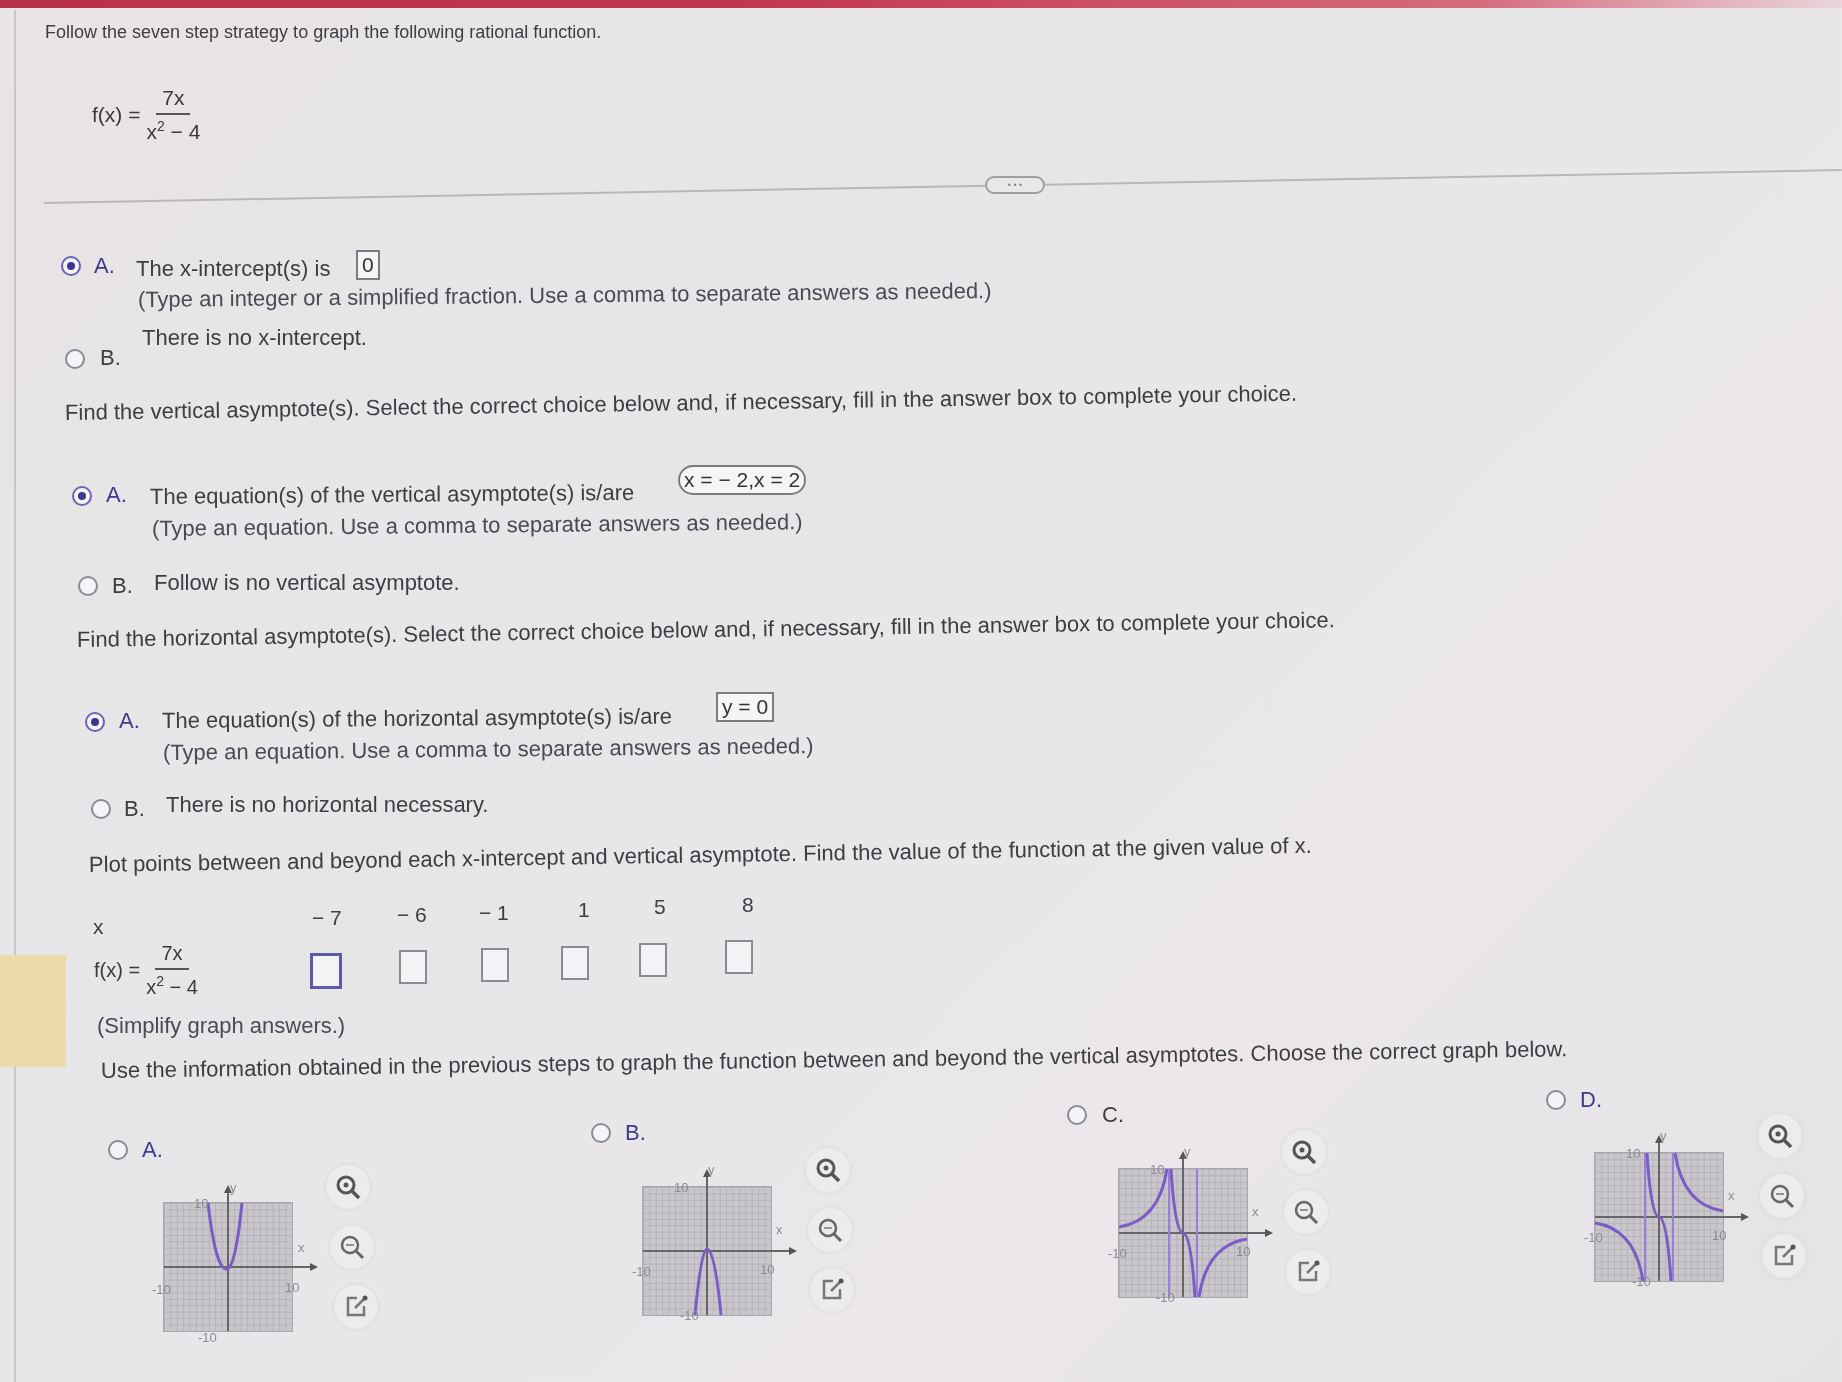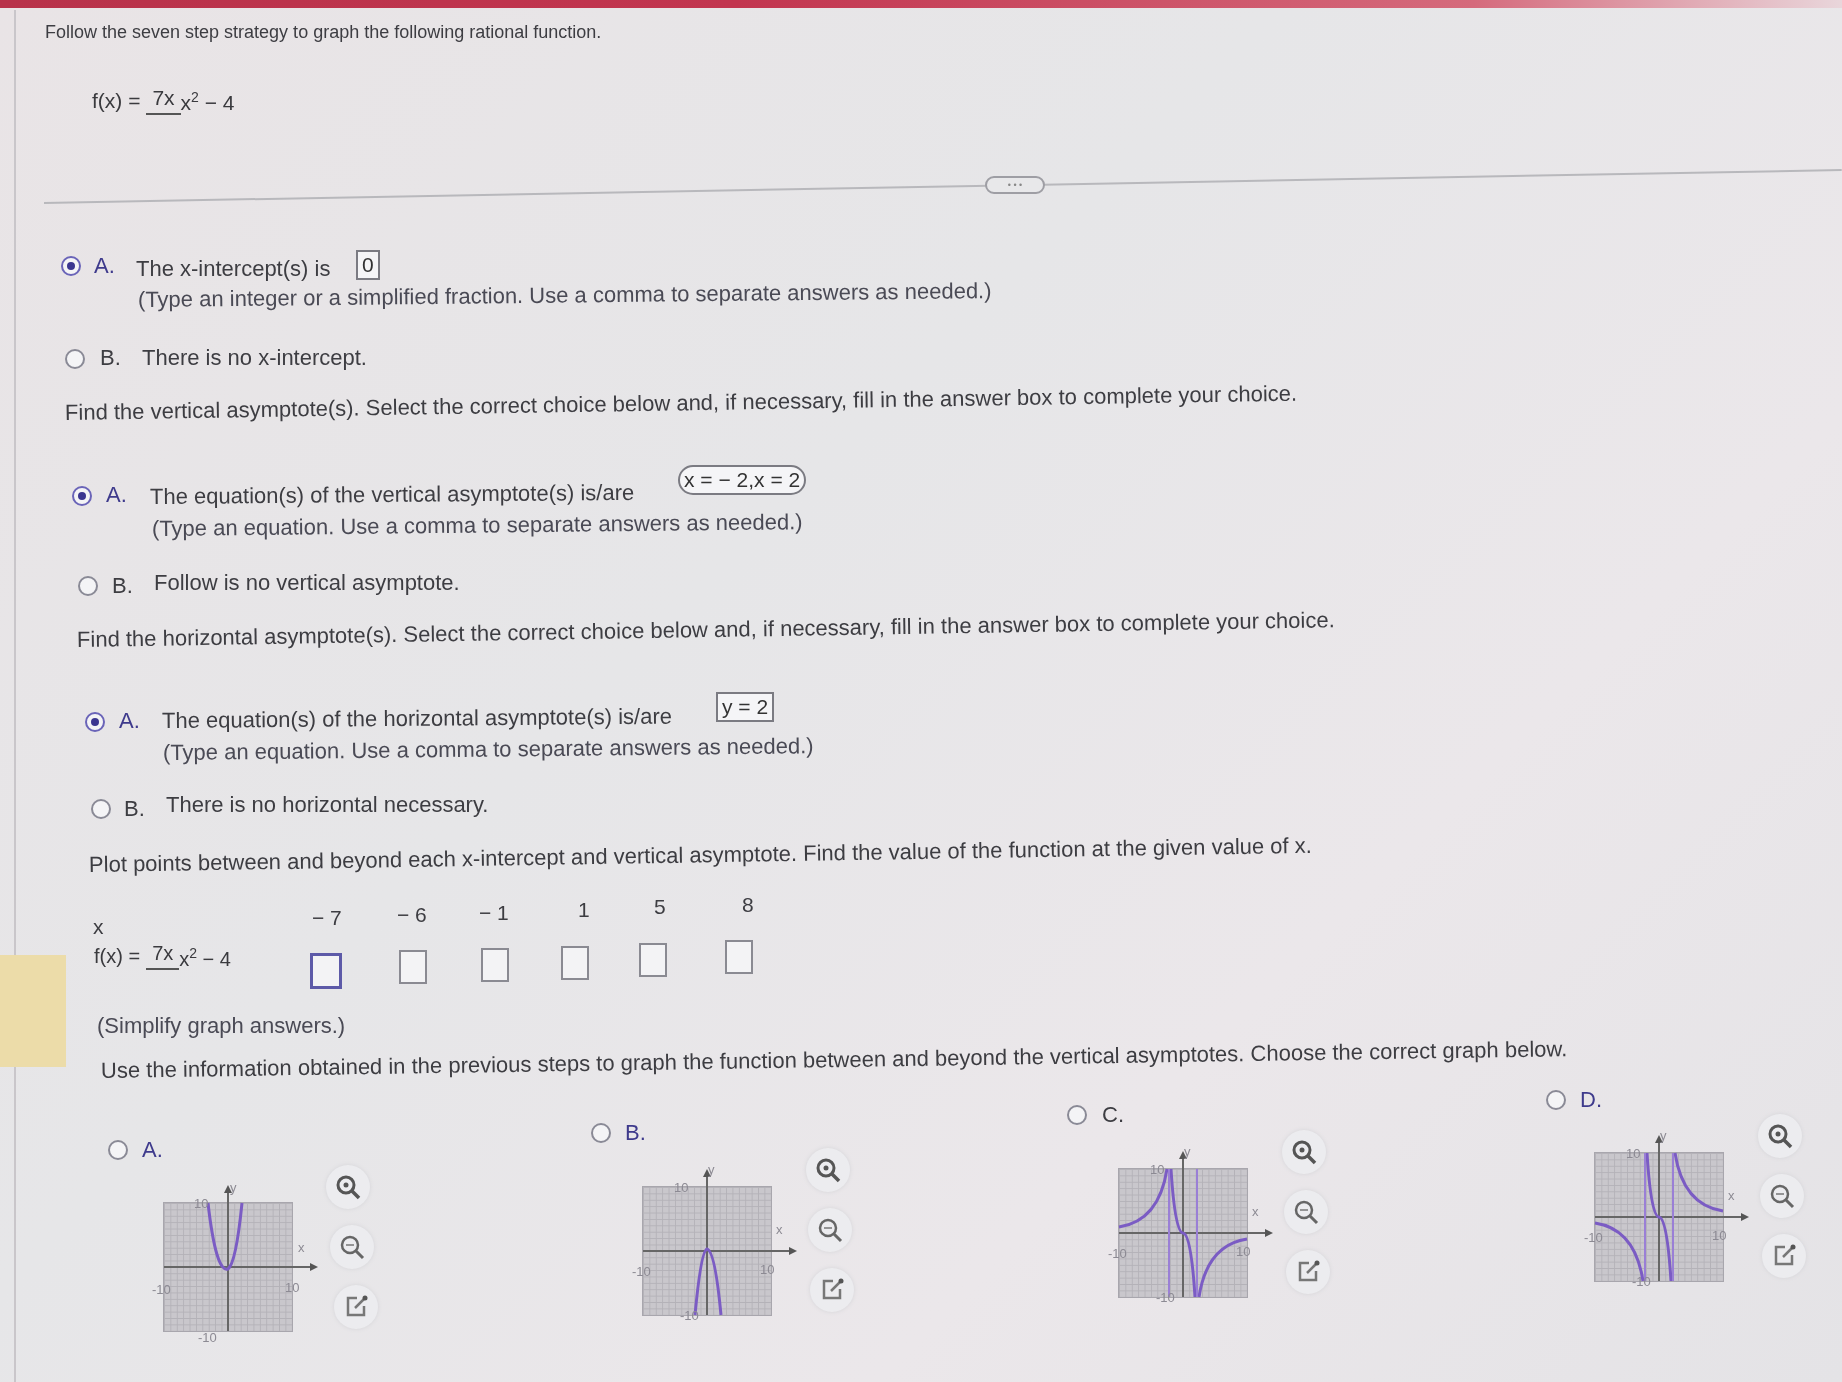--- a/index.html
+++ b/index.html
@@ -12,21 +12,21 @@
   .topbar { position:absolute; left:0; top:0; width:1842px; height:8px;
     background: linear-gradient(90deg, #b8324a 0%, #c2354f 40%, #d56a7c 80%, #e9d6db 100%); }
   .leftrule { position:absolute; left:14px; top:10px; width:2px; height:1372px; background:#c9c6ca; }
   .yellow-tab { position:absolute; left:0; top:955px; width:66px; height:112px; background:#ecdca9; }
 
   .txt { position:absolute; font-size:22px; white-space:nowrap; color:#3d3d42; }
   .hint { color:#4a4a55; }
 
   .frac { position:absolute; display:flex; align-items:center; font-size:21px; color:#3a3a3e; }
   .frac .lhs { margin-right:6px; }
-  .frac .fr { display:inline-flex; flex-direction:row; align-items:center; }
+  .frac .fr { display:inline-flex; flex-direction:column; align-items:center; }
   .frac .num { padding:0 6px 3px 6px; border-bottom:2px solid #555; }
   .frac .den { padding-top:3px; }
   .frac sup { font-size:14px; }
 
   .divider { position:absolute; left:44px; top:202px; width:1798px; height:2px; background:#b8b8bc; transform:rotate(-1.05deg); transform-origin:left center; }
   .divider-handle { position:absolute; left:985px; top:176px; width:56px; height:14px; border:2px solid #9e9ea4; border-radius:9px; background:#e8e8ea; }
   .divider-handle span { display:block; text-align:center; font-size:9px; color:#888; line-height:14px; }
 
   .radio { position:absolute; width:20px; height:20px; border:2px solid #8a8a96; border-radius:50%; background:#f4f4f6; box-sizing:border-box; }
   .radio.on { border-color:#6a64b8; }
@@ -71,37 +71,37 @@
     <span>• • •</span>
   </div>
 
 <div class="radio on" style="left:61px;top:256px;"></div>
 <div class="opt-letter blue" style="left:94px;top:253px;">A.</div>
 <div class="txt" style="left:136px;top:256px;">The x-intercept(s) is</div>
 <div class="ansbox" style="left:356px;top:250px;">0</div>
 <div class="txt hint" style="left:138px;top:287px;transform:rotate(-0.6deg);transform-origin:left;">(Type an integer or a simplified fraction. Use a comma to separate answers as needed.)</div>
 <div class="radio" style="left:65px;top:349px;"></div>
 <div class="opt-letter" style="left:100px;top:345px;">B.</div>
-<div class="txt" style="left:142px;top:345px;">There is no x-intercept.</div>
+<div class="txt" style="left:142px;top:325px;">There is no x-intercept.</div>
 
 <div class="txt" style="left:65px;top:400px;transform:rotate(-0.9deg);transform-origin:left;">Find the vertical asymptote(s). Select the correct choice below and, if necessary, fill in the answer box to complete your choice.</div>
 <div class="radio on" style="left:72px;top:486px;"></div>
 <div class="opt-letter blue" style="left:106px;top:482px;">A.</div>
 <div class="txt" style="left:150px;top:484px;transform:rotate(-0.5deg);transform-origin:left;">The equation(s) of the vertical asymptote(s) is/are</div>
 <div class="ansbox" style="left:678px;top:465px;border-radius:15px;">x = − 2,x = 2</div>
 <div class="txt hint" style="left:152px;top:516px;transform:rotate(-0.6deg);transform-origin:left;">(Type an equation. Use a comma to separate answers as needed.)</div>
 <div class="radio" style="left:78px;top:576px;"></div>
 <div class="opt-letter" style="left:112px;top:573px;">B.</div>
 <div class="txt" style="left:154px;top:570px;">Follow is no vertical asymptote.</div>
 
 <div class="txt" style="left:77px;top:627px;transform:rotate(-0.9deg);transform-origin:left;">Find the horizontal asymptote(s). Select the correct choice below and, if necessary, fill in the answer box to complete your choice.</div>
 <div class="radio on" style="left:85px;top:712px;"></div>
 <div class="opt-letter blue" style="left:119px;top:708px;">A.</div>
 <div class="txt" style="left:162px;top:708px;transform:rotate(-0.5deg);transform-origin:left;">The equation(s) of the horizontal asymptote(s) is/are</div>
-<div class="ansbox" style="left:716px;top:692px;">y = 2</div>
+<div class="ansbox" style="left:716px;top:692px;">y = 0</div>
 <div class="txt hint" style="left:163px;top:740px;transform:rotate(-0.6deg);transform-origin:left;">(Type an equation. Use a comma to separate answers as needed.)</div>
 <div class="radio" style="left:91px;top:799px;"></div>
 <div class="opt-letter" style="left:124px;top:796px;">B.</div>
 <div class="txt" style="left:166px;top:792px;">There is no horizontal necessary.</div>
 
 <div class="txt" style="left:89px;top:852px;transform:rotate(-0.9deg);transform-origin:left;">Plot points between and beyond each x-intercept and vertical asymptote. Find the value of the function at the given value of x.</div>
 <div class="xval" style="left:93px;top:915px;">x</div>
 <div class="xval" style="left:312px;top:906px;">− 7</div>
 <div class="xval" style="left:397px;top:903px;">− 6</div>
 <div class="xval" style="left:479px;top:901px;">− 1</div>

